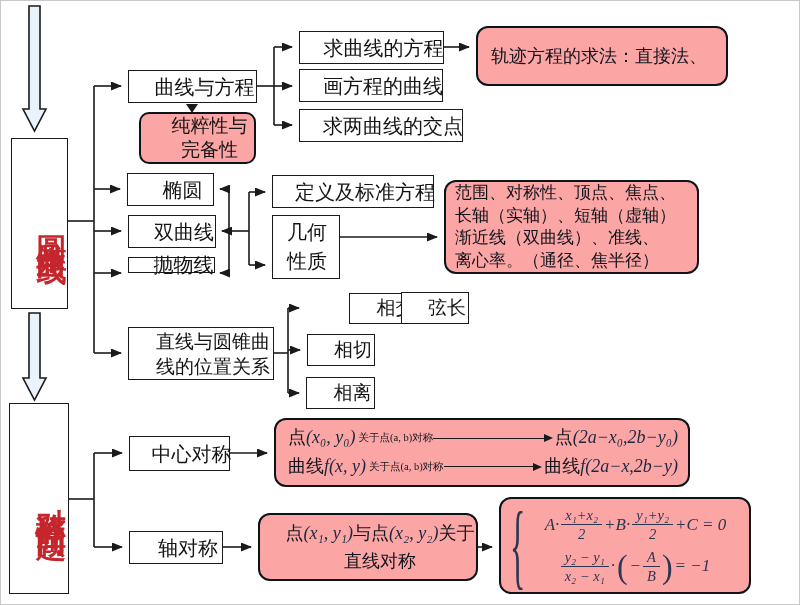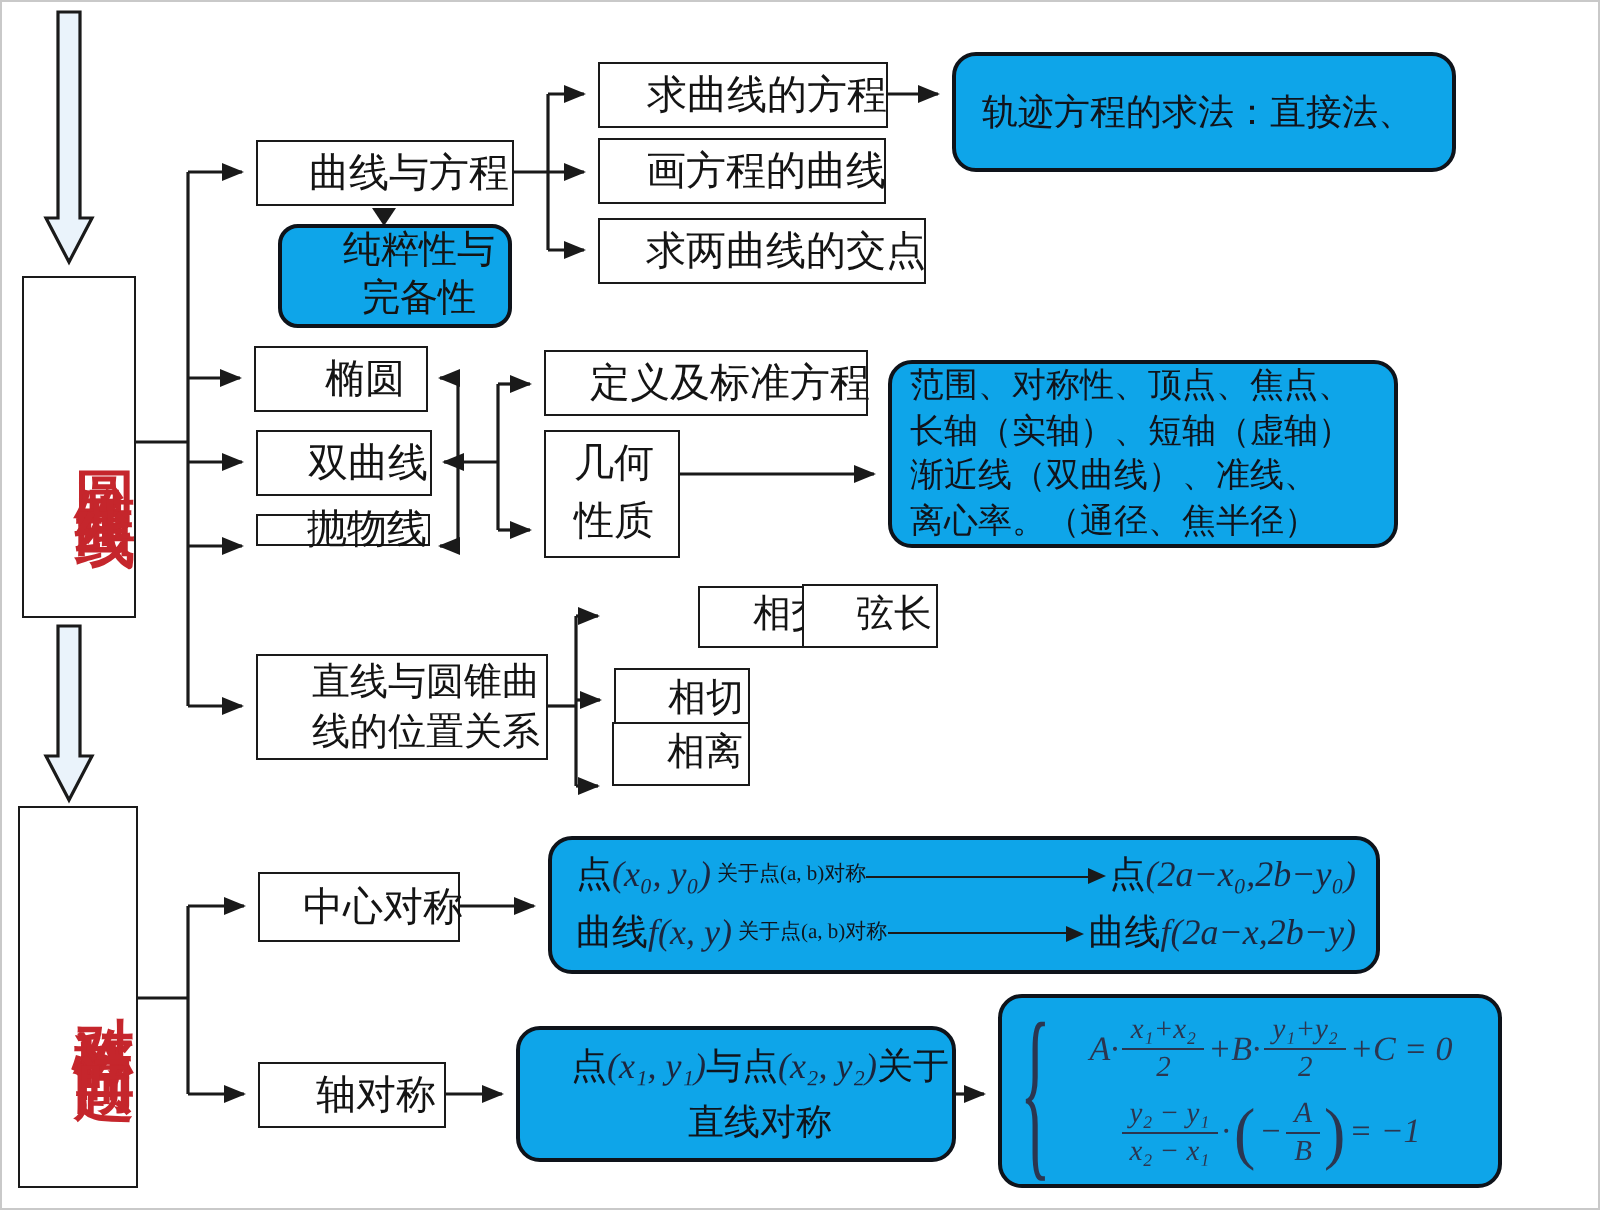--- a/index.html
+++ b/index.html
@@ -8,21 +8,21 @@
     border:1px solid #c9c9c9;box-sizing:border-box;overflow:hidden;
     font-family:"Liberation Serif","DejaVu Serif",serif;color:#141414;
   }
   #wires{position:absolute;left:0;top:0;width:800px;height:605px;}
 
   .box{
     position:absolute;box-sizing:border-box;background:#fff;
     border:1.6px solid #1a1a1a;display:flex;align-items:center;justify-content:center;
     font-size:20px;white-space:nowrap;line-height:1.2;padding-left:24px;
   }
-  .blue{background:#0ea5e9;border:2px solid #0e131a;border-radius:12px;}
+  .blue{background:#fca5a5;border:2px solid #0e131a;border-radius:12px;}
   .col{flex-direction:column;}
   .lft{align-items:flex-start;}
 
   
   .vbox{writing-mode:vertical-rl;text-orientation:upright;font-weight:bold;
         color:#c5262c;font-size:30px;letter-spacing:6px;}
   .b-trunk-conic{left:10px;top:137px;width:57px;height:171px;}
   .b-trunk-sym{left:8px;top:402px;width:60px;height:191px;}
 
   .b-curve-eq{left:127px;top:69px;width:129px;height:33px;}
@@ -34,21 +34,21 @@
   .b-ellipse{left:126px;top:172px;width:87px;height:33px;}
   .b-hyperbola{left:127px;top:214px;width:88px;height:33px;}
   .b-parabola{left:127px;top:256px;width:87px;height:16px;}
   .b-def-std{left:271px;top:174px;width:162px;height:33px;}
   .b-geo{left:271px;top:214px;width:68px;height:64px;line-height:29px;padding-left:14px;}
   .b-geo-detail{left:443px;top:179px;width:255px;height:94px;font-size:17px;line-height:22.5px;padding-left:9px;color:#10141c;}
   .b-position{left:127px;top:326px;width:146px;height:53px;font-size:19px;line-height:25px;}
   .b-intersect{left:305px;top:292px;width:69px;height:31px;font-size:19px;margin-left:43px;}
   .b-chord{left:400px;top:291px;width:68px;height:32px;font-size:19px;}
   .b-tangent{left:306px;top:333px;width:68px;height:32px;font-size:19px;}
-  .b-separate{left:305px;top:360px;width:69px;height:32px;font-size:19px;}
+  .b-separate{left:305px;top:376px;width:69px;height:32px;font-size:19px;}
   .b-central{left:128px;top:435px;width:101px;height:35px;}
   .b-axial{left:128px;top:530px;width:94px;height:33px;}
 
   .b-central-detail{left:273px;top:417px;width:416px;height:69px;
     padding:4px 10px 4px 12px;justify-content:space-around;color:#1c2740;}
   .crow{display:flex;align-items:center;width:100%;font-size:18px;}
   .m{font-style:italic;}
   .cn{font-style:normal;color:#10141c;}
   .oarr{flex:1;display:flex;align-items:center;margin:0 3px;min-width:88px;}
   .oarr .lbl{font-size:10.5px;line-height:1.15;white-space:nowrap;color:#10141c;}

